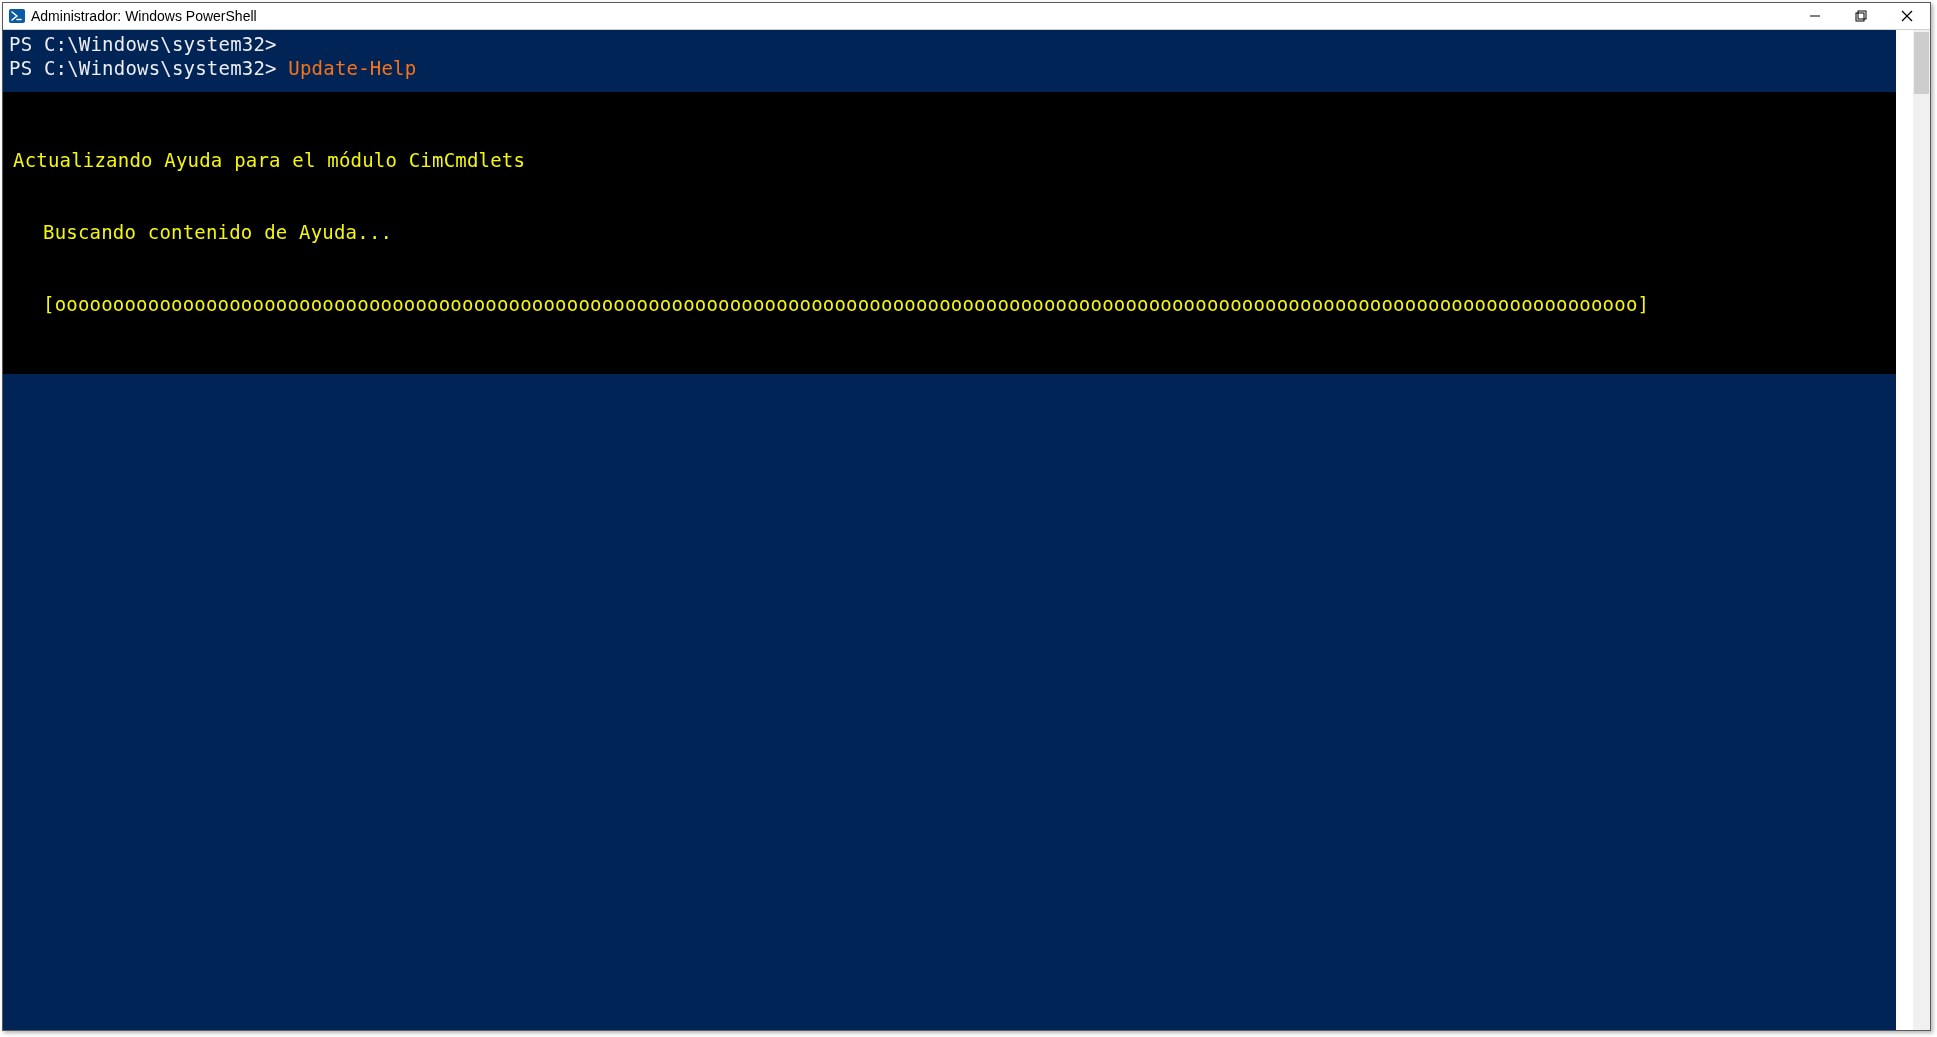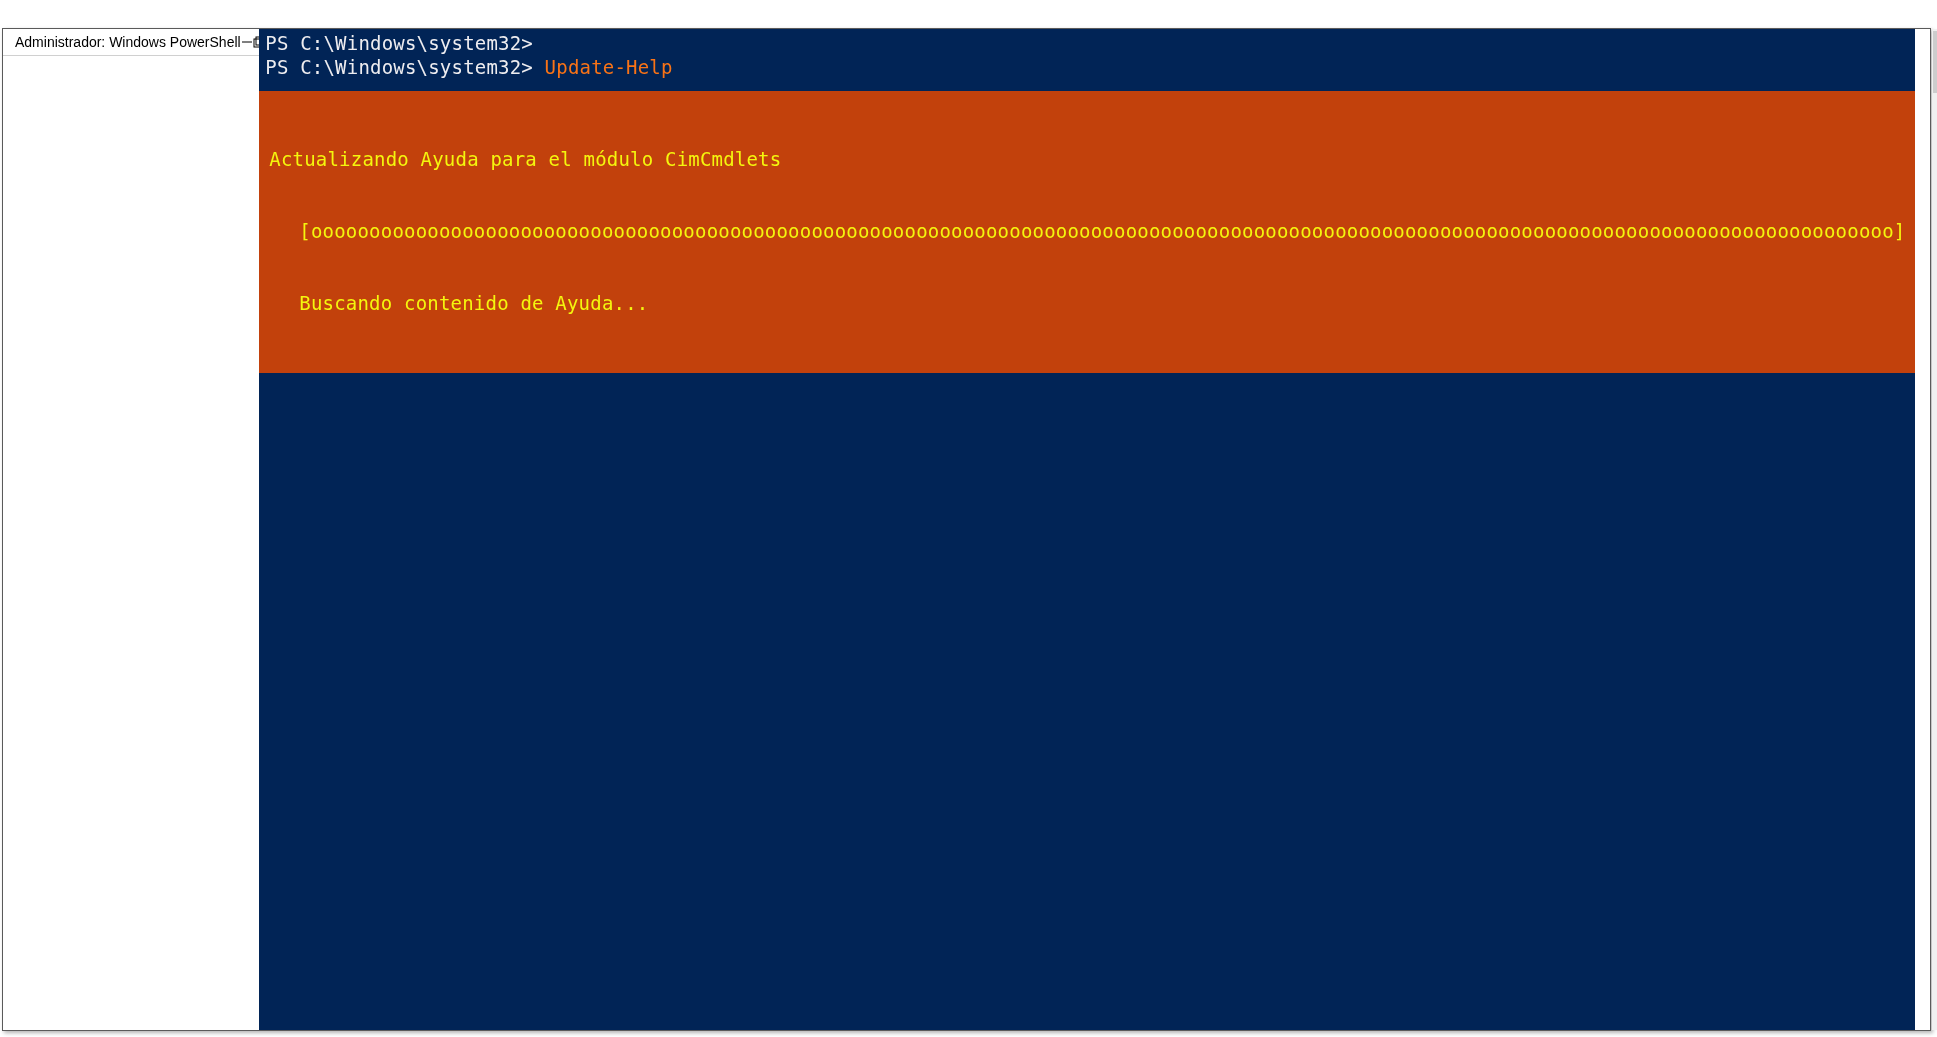--- a/index.html
+++ b/index.html
@@ -8,22 +8,22 @@
     font-family: "Segoe UI", Tahoma, sans-serif;
     background: #fff;
     overflow: hidden;
   }
   .window {
     position: absolute;
     left: 2px; top: 2px; right: 6px; bottom: 6px;
     border: 1px solid #5a5a5a;
     box-shadow: 2px 2px 4px rgba(0,0,0,0.3);
     display: flex;
+    flex-direction: column;
     background: #fff;
-    margin-top: 26px;
   }
   .titlebar {
     height: 27px;
     background: #ffffff;
     display: flex;
     align-items: center;
     padding-left: 6px;
     border-bottom: 1px solid #d0d0d0;
     font-size: 14px;
     color: #000;
@@ -73,21 +73,21 @@
   .scroll-thumb {
     position: absolute;
     left: 1px; right: 1px;
     top: 2px;
     height: 62px;
     background: #cdcdcd;
   }
   .prompt-row { white-space: pre; }
   .cmd { color: #f97316; }
   .progress-block {
-    background: #c2410c;
+    background: #000000;
     color: #f4f60e;
     margin-top: 12px;
     margin-left: -6px;
     padding: 8px 10px 10px 10px;
     white-space: pre;
   }
   .indent { padding-left: 30px; }
 </style>
 </head>
 <body>
@@ -122,22 +122,22 @@
       </svg>
     </span>
   </div>
 
   <div class="client">
     <div class="terminal">
       <div class="prompt-row"><span>PS C:\Windows\system32&gt;</span></div>
       <div class="prompt-row"><span>PS C:\Windows\system32&gt; </span><span class="cmd">Update-Help</span></div>
       <div class="progress-block">
         <div>Actualizando Ayuda para el módulo CimCmdlets</div>
+        <div class="indent">Buscando contenido de Ayuda...</div>
         <div class="indent">[oooooooooooooooooooooooooooooooooooooooooooooooooooooooooooooooooooooooooooooooooooooooooooooooooooooooooooooooooooooooooooooooooooooooo]</div>
-        <div class="indent">Buscando contenido de Ayuda...</div>
       </div>
     </div>
     <div class="scrollbar">
       <div class="scroll-thumb"></div>
     </div>
   </div>
 
 </div>
 
 </body></html>

